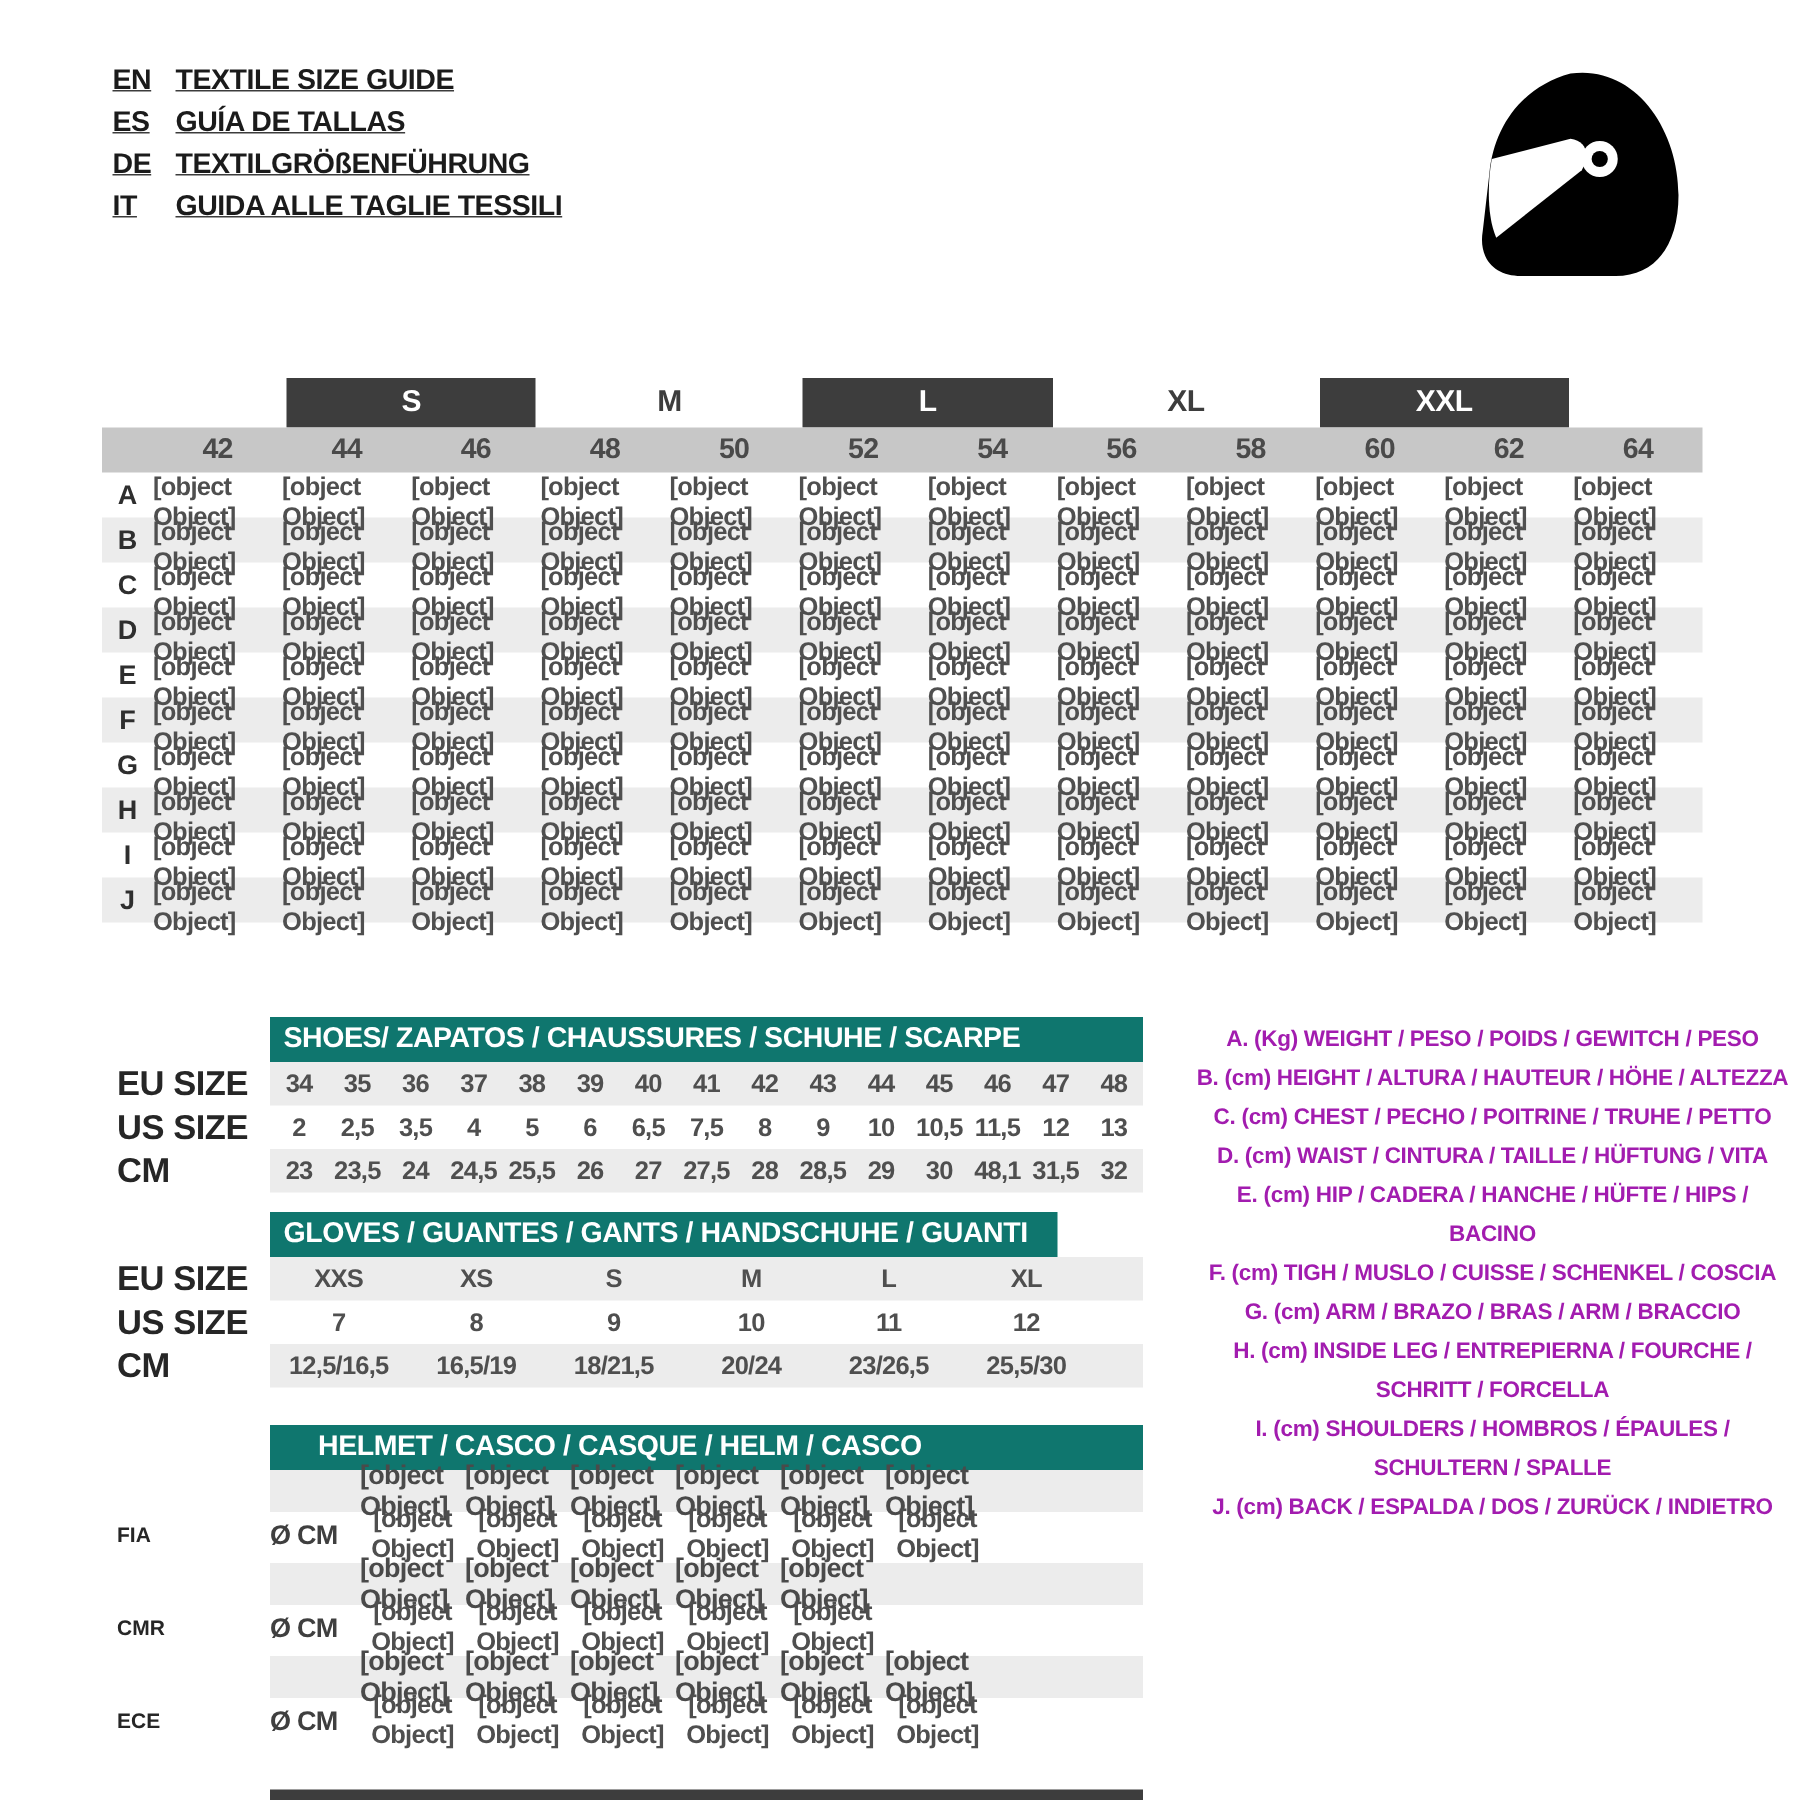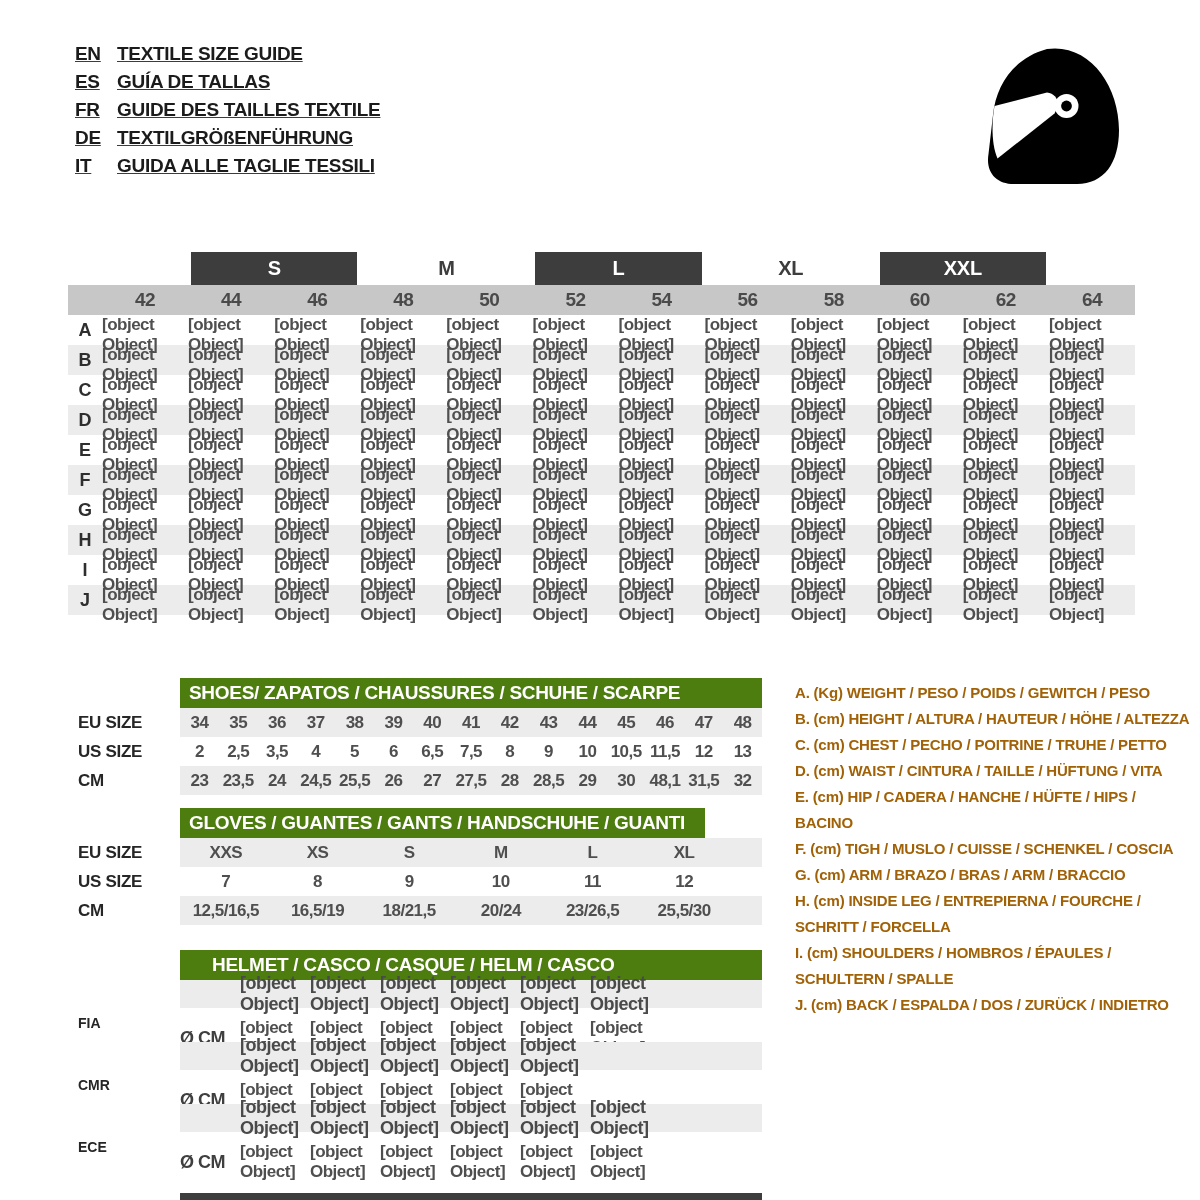--- a/index.html
+++ b/index.html
@@ -33,27 +33,27 @@
   .numeric-band .cell { font-size:19px; color:#4a4a4a; }
   .cell { display:flex; align-items:center; justify-content:center; letter-spacing:-0.5px; }
 
   .t-rows { left:68px; top:315px; width:1067px; }
   .t-row { display:flex; height:30px; }
   .t-row:nth-child(even) { background:#ececec; }
   .t-label { width:34px; flex:none; font-size:18px; color:#2e2e2e; display:flex; align-items:center; justify-content:center; }
   .t-row .cell { font-size:17px; color:#4f4f4f; }
 
   
-  .section-bar { background:#4d7c0f; color:#fff; display:flex; align-items:center; padding-left:9px; font-size:19px; letter-spacing:-0.3px; height:30px; }
+  .section-bar { background:#0f766e; color:#fff; display:flex; align-items:center; padding-left:9px; font-size:19px; letter-spacing:-0.3px; height:30px; }
   .shoes-bar  { left:180px; top:678px; width:582px; }
   .gloves-bar { left:180px; top:808px; width:525px; }
   .helmet-bar { left:180px; top:950px; width:582px;padding-left:32px; }
 
   .side-labels { left:78px; width:100px; }
-  .side-labels div, .side-label { height:29px; display:flex; align-items:center; font-size:17px; color:#262626; letter-spacing:-0.3px; }
+  .side-labels div, .side-label { height:29px; display:flex; align-items:center; font-size:23px; color:#262626; letter-spacing:-0.3px; }
   .shoes-labels  { top:708px; }
   .gloves-labels { top:838px; }
 
   .vrows { left:180px; width:582px; }
   .vrow { height:29px; display:flex; }
   .vrow:nth-child(odd) { background:#ececec; }
   .shoes-rows { top:708px; }
   .gloves-rows { top:838px; }
   .grid15 { flex:1; display:grid; grid-template-columns:repeat(15,1fr);text-align:right; }
   .grid6 { width:550px; display:grid; grid-template-columns:repeat(6,1fr); }
@@ -61,49 +61,45 @@
 
   
   .standards { left:0; top:0; width:1200px; }
   .standard { position:absolute; left:0; width:1200px; height:58px; }
   .standard:nth-child(1) { top:980px; }
   .standard:nth-child(2) { top:1042px; }
   .standard:nth-child(3) { top:1104px; }
   .std-name { position:absolute; left:78px; top:28px; height:30px; display:flex; align-items:center; font-size:14px; color:#262626; }
   .std-sizes { position:absolute; left:180px; top:0; width:582px; height:28px; background:#ececec; display:flex; padding-left:60px; }
   .std-sizes .cell { width:70px; font-size:18px; color:#4a4a4a; }
-  .std-values { position:absolute; left:180px; top:43px; width:582px; height:30px; display:flex; }
+  .std-values { position:absolute; left:180px; top:28px; width:582px; height:30px; display:flex;text-align:center; }
   .std-unit { width:60px; display:flex; align-items:center; font-size:18px; color:#3f3f3f; letter-spacing:-0.5px; }
   .std-values .cell { width:70px; font-size:17px; color:#4f4f4f; }
 
   
   .legend { left:795px; top:680px; width:400px; }
-  .legend-item { font-size:15px; line-height:26px; color:#a16207; letter-spacing:-0.2px; }
+  .legend-item { font-size:15px; line-height:26px; color:#a21caf; letter-spacing:-0.2px;text-align:center; }
 
   
   .cutoff-bar { left:180px; top:1193px; width:582px; height:7px; background:#3d3d3d; }
 </style>
 </head>
 <body>
 
 <div class="page">
 
   <div class="abs lang-block">
 
   <div class="lang-row">
       <div class="lang-code">EN</div>
       <div class="lang-title">TEXTILE SIZE GUIDE</div>
     </div>
       <div class="lang-row">
       <div class="lang-code">ES</div>
       <div class="lang-title">GUÍA DE TALLAS</div>
-    </div>
-      <div class="lang-row">
-      <div class="lang-code">FR</div>
-      <div class="lang-title">GUIDE DES TAILLES TEXTILE</div>
     </div>
       <div class="lang-row">
       <div class="lang-code">DE</div>
       <div class="lang-title">TEXTILGRÖßENFÜHRUNG</div>
     </div>
       <div class="lang-row">
       <div class="lang-code">IT</div>
       <div class="lang-title">GUIDA ALLE TAGLIE TESSILI</div>
     </div>
     </div>

